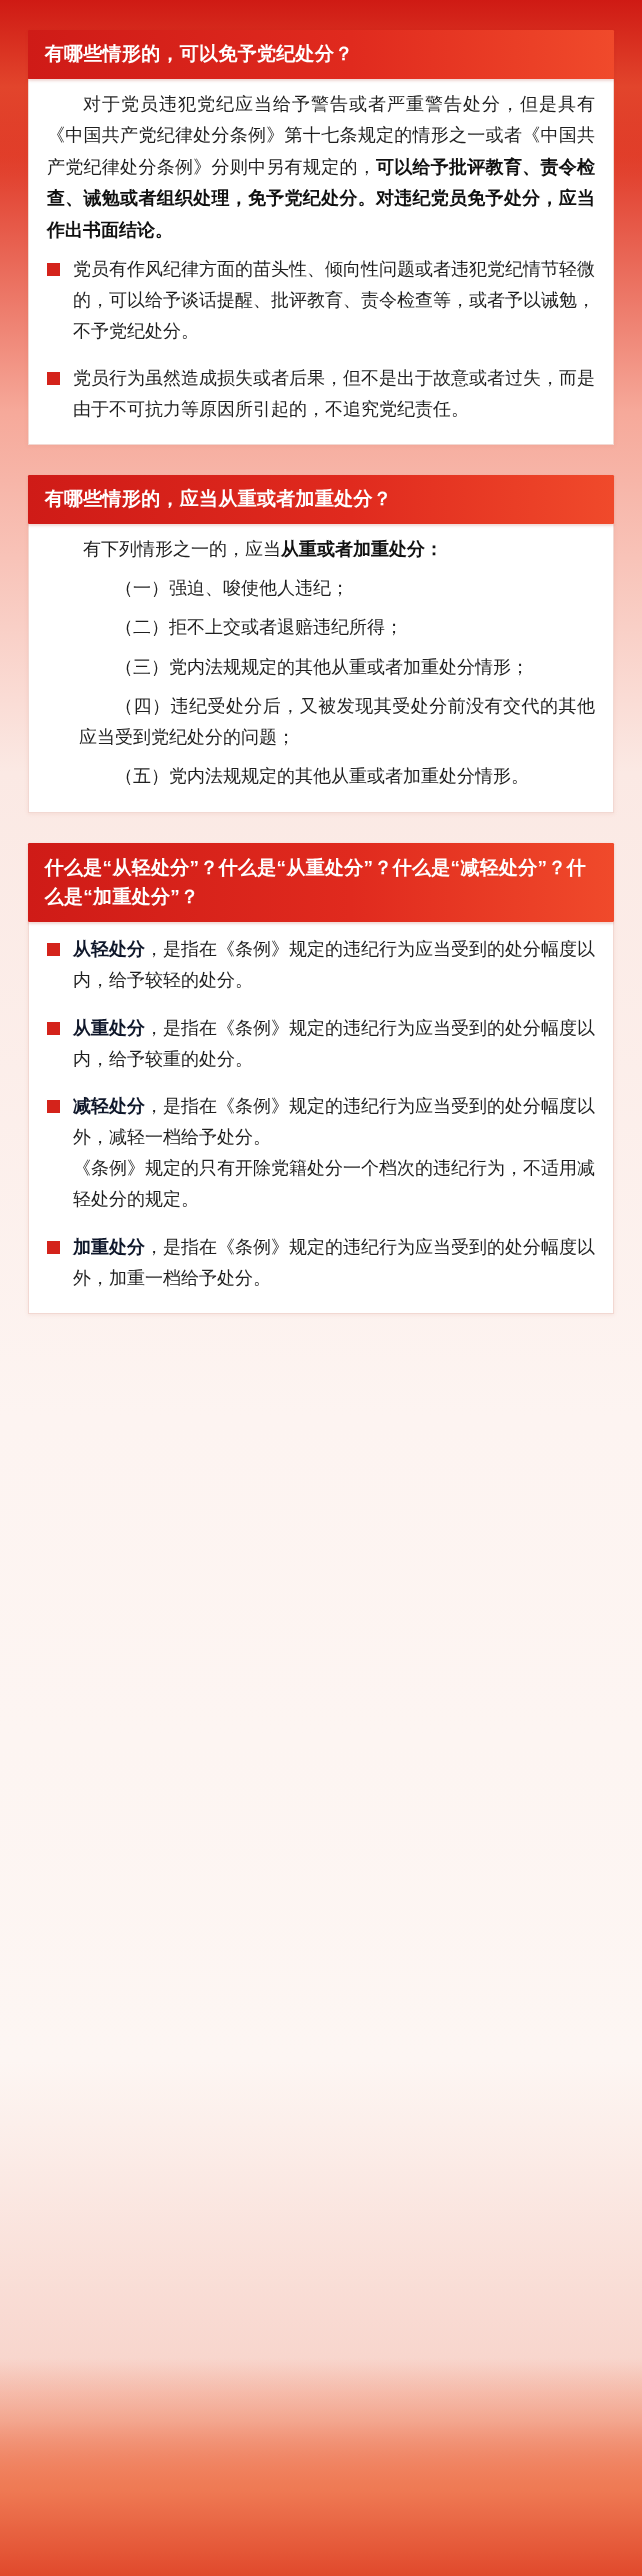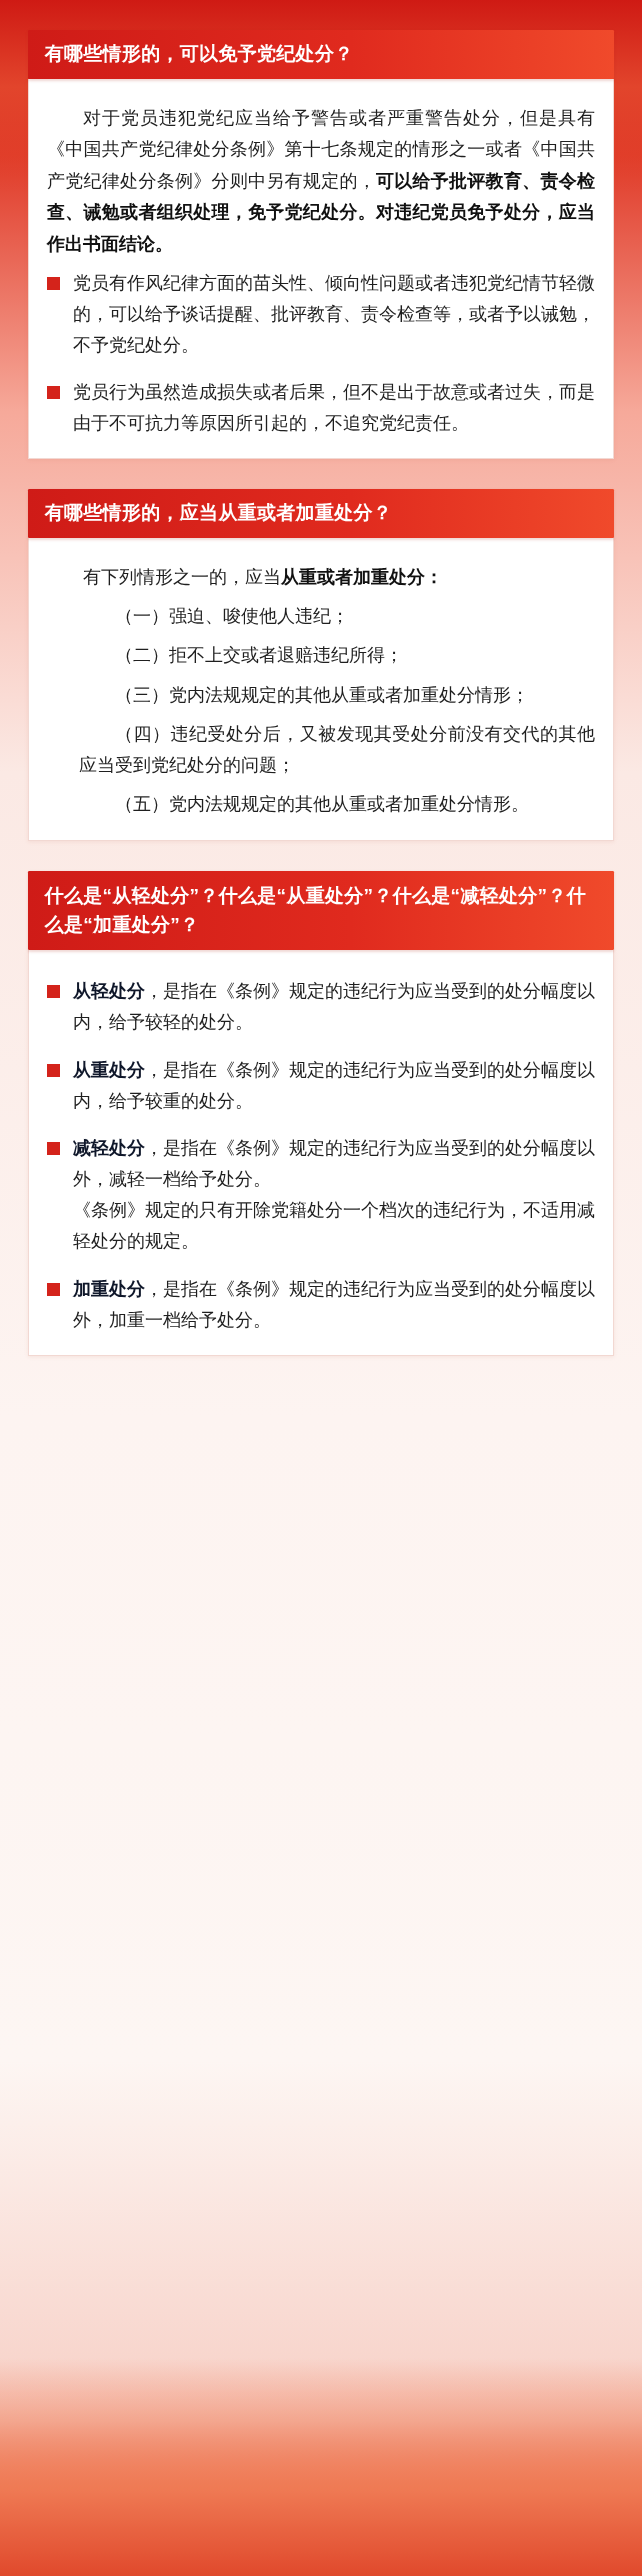--- a/index.html
+++ b/index.html
@@ -59,21 +59,21 @@
     letter-spacing: 0.3px;
     box-shadow: 0 1.3px 2.6px rgba(170,40,20,0.18);
   }
   .sec-heading.multiline {
     line-height: 1.55;
   }
   .sec-body {
     background: #ffffff;
     border: 0.6px solid #f2d8d2;
     border-top: none;
-    padding: 24px 18px 19px 18px;
+    padding: 10px 18px 19px 18px;
     box-shadow: 0 1.3px 3.9px rgba(190,90,70,0.10);
   }
   .para {
     font-size: 18px;
     line-height: 1.75;
     color: #1f1f1f;
     text-align: justify;
     text-justify: inter-ideograph;
     margin: 0 0 7.7px 0;
   }

